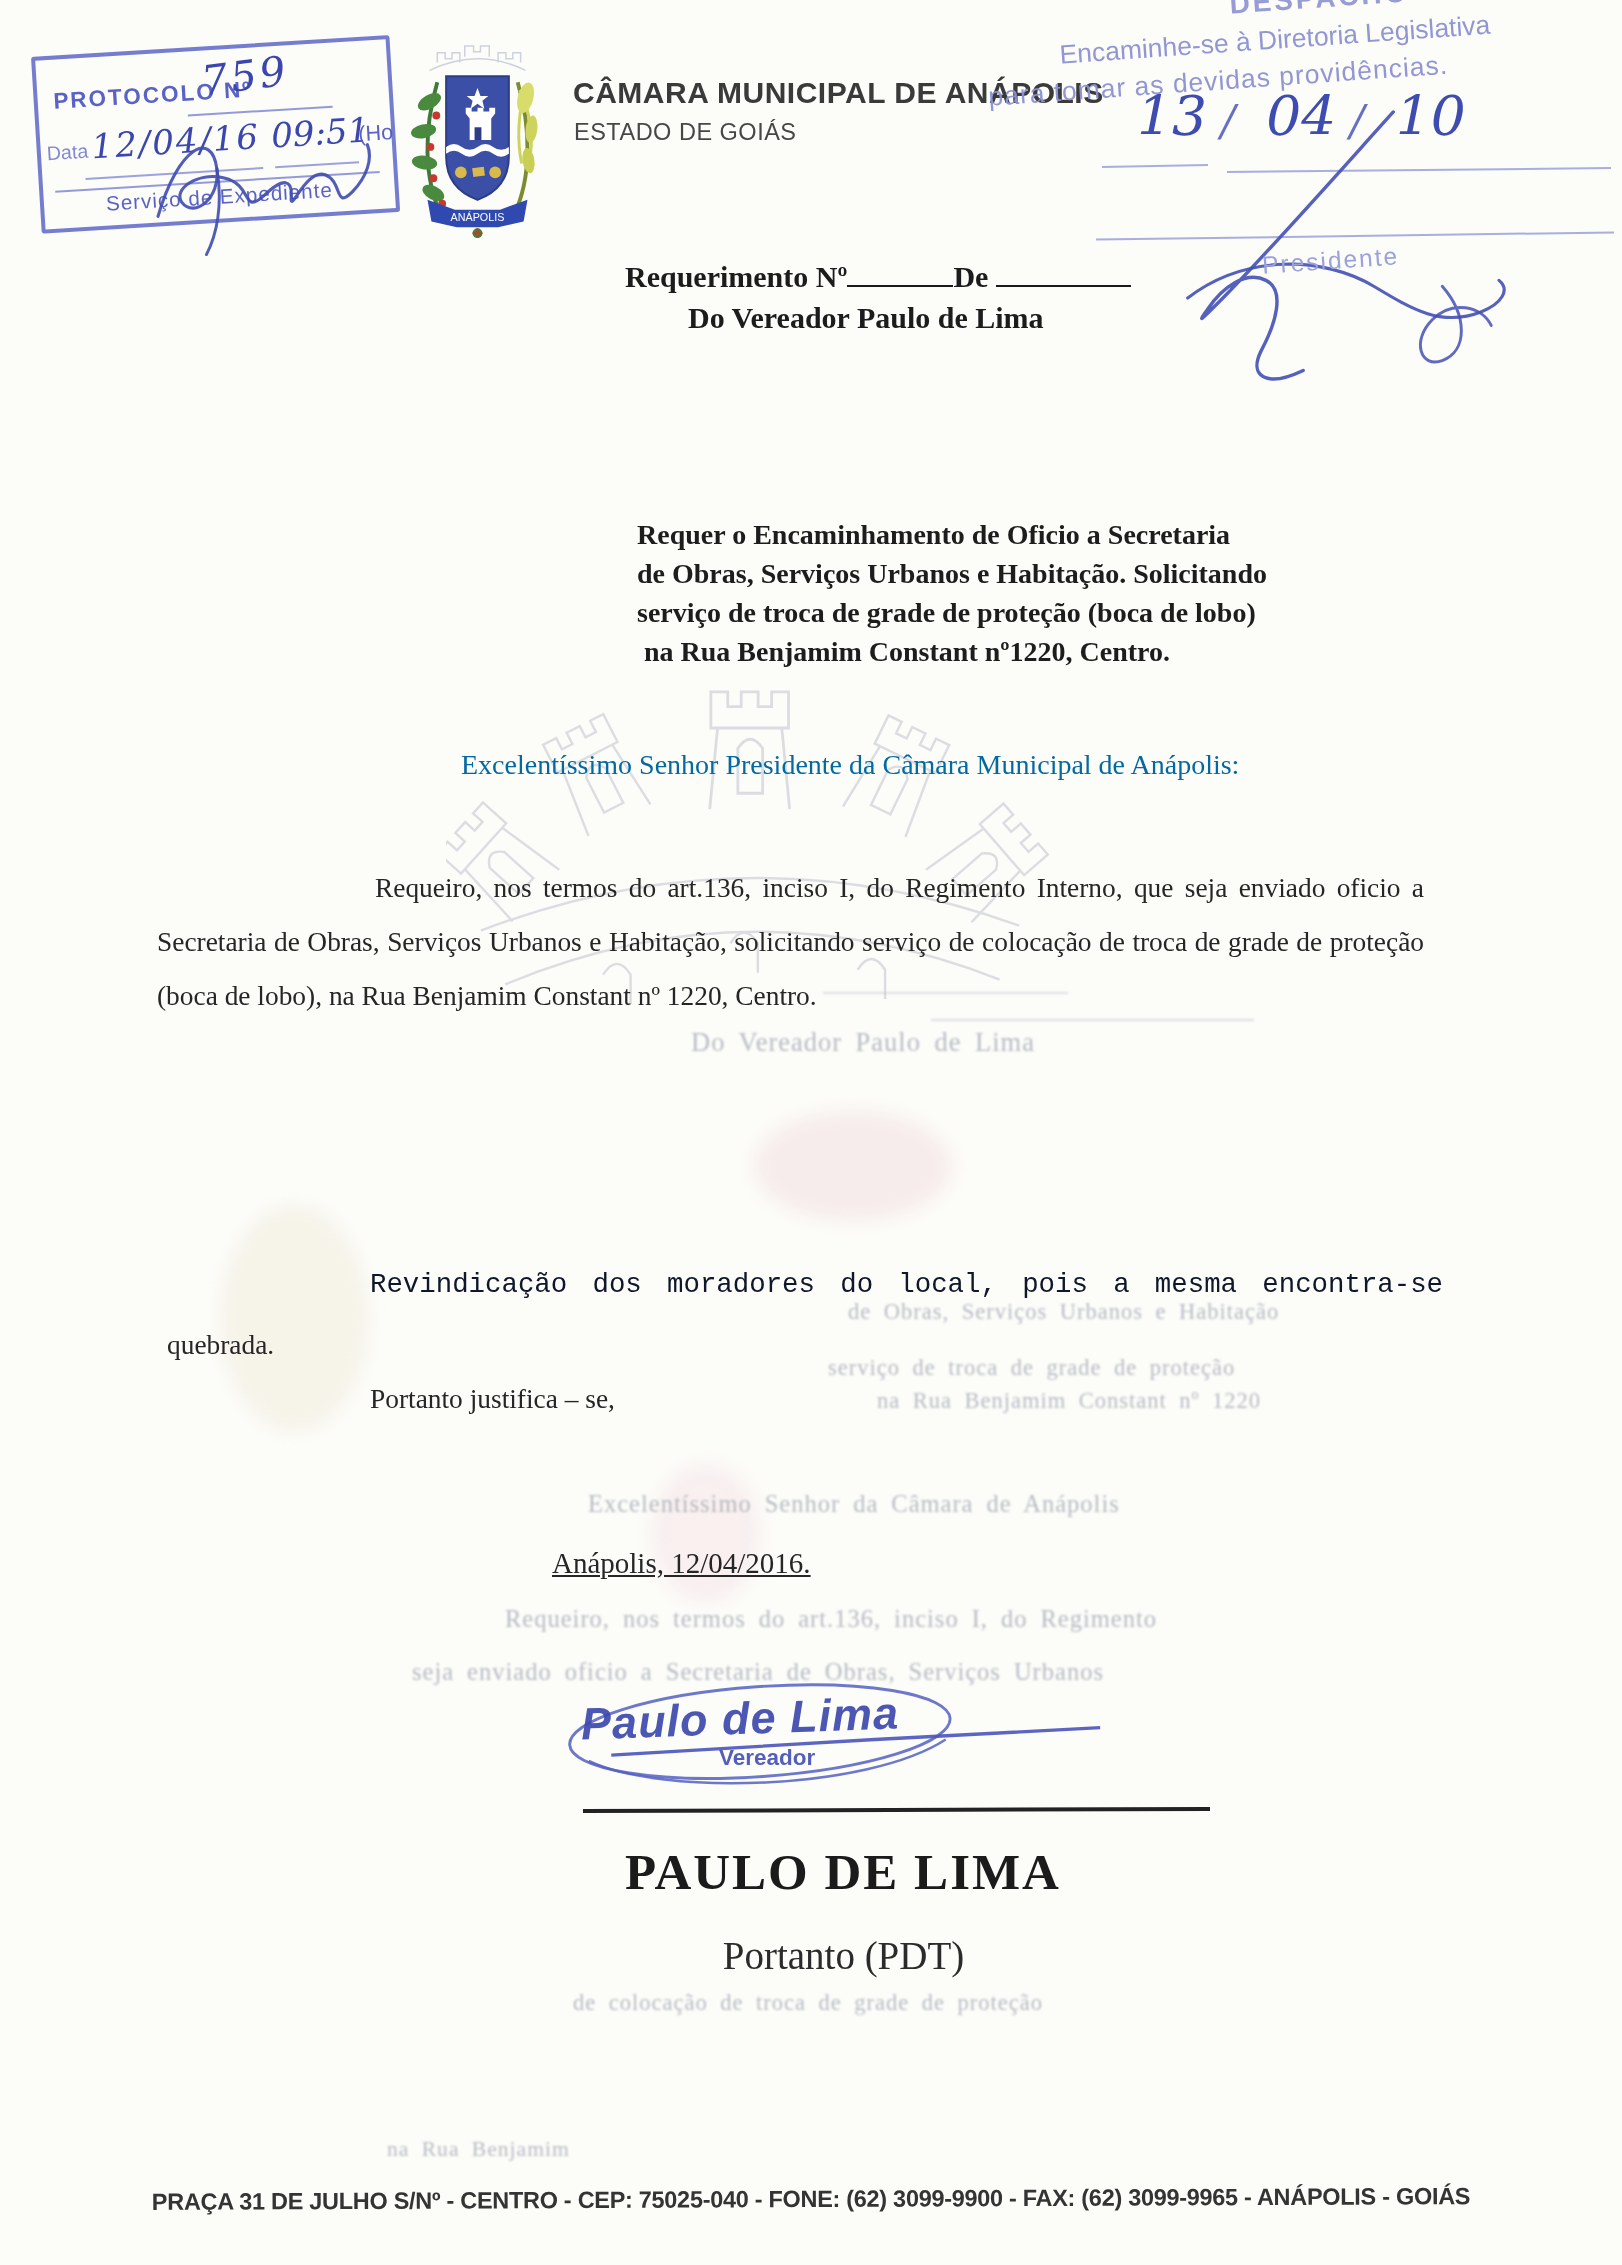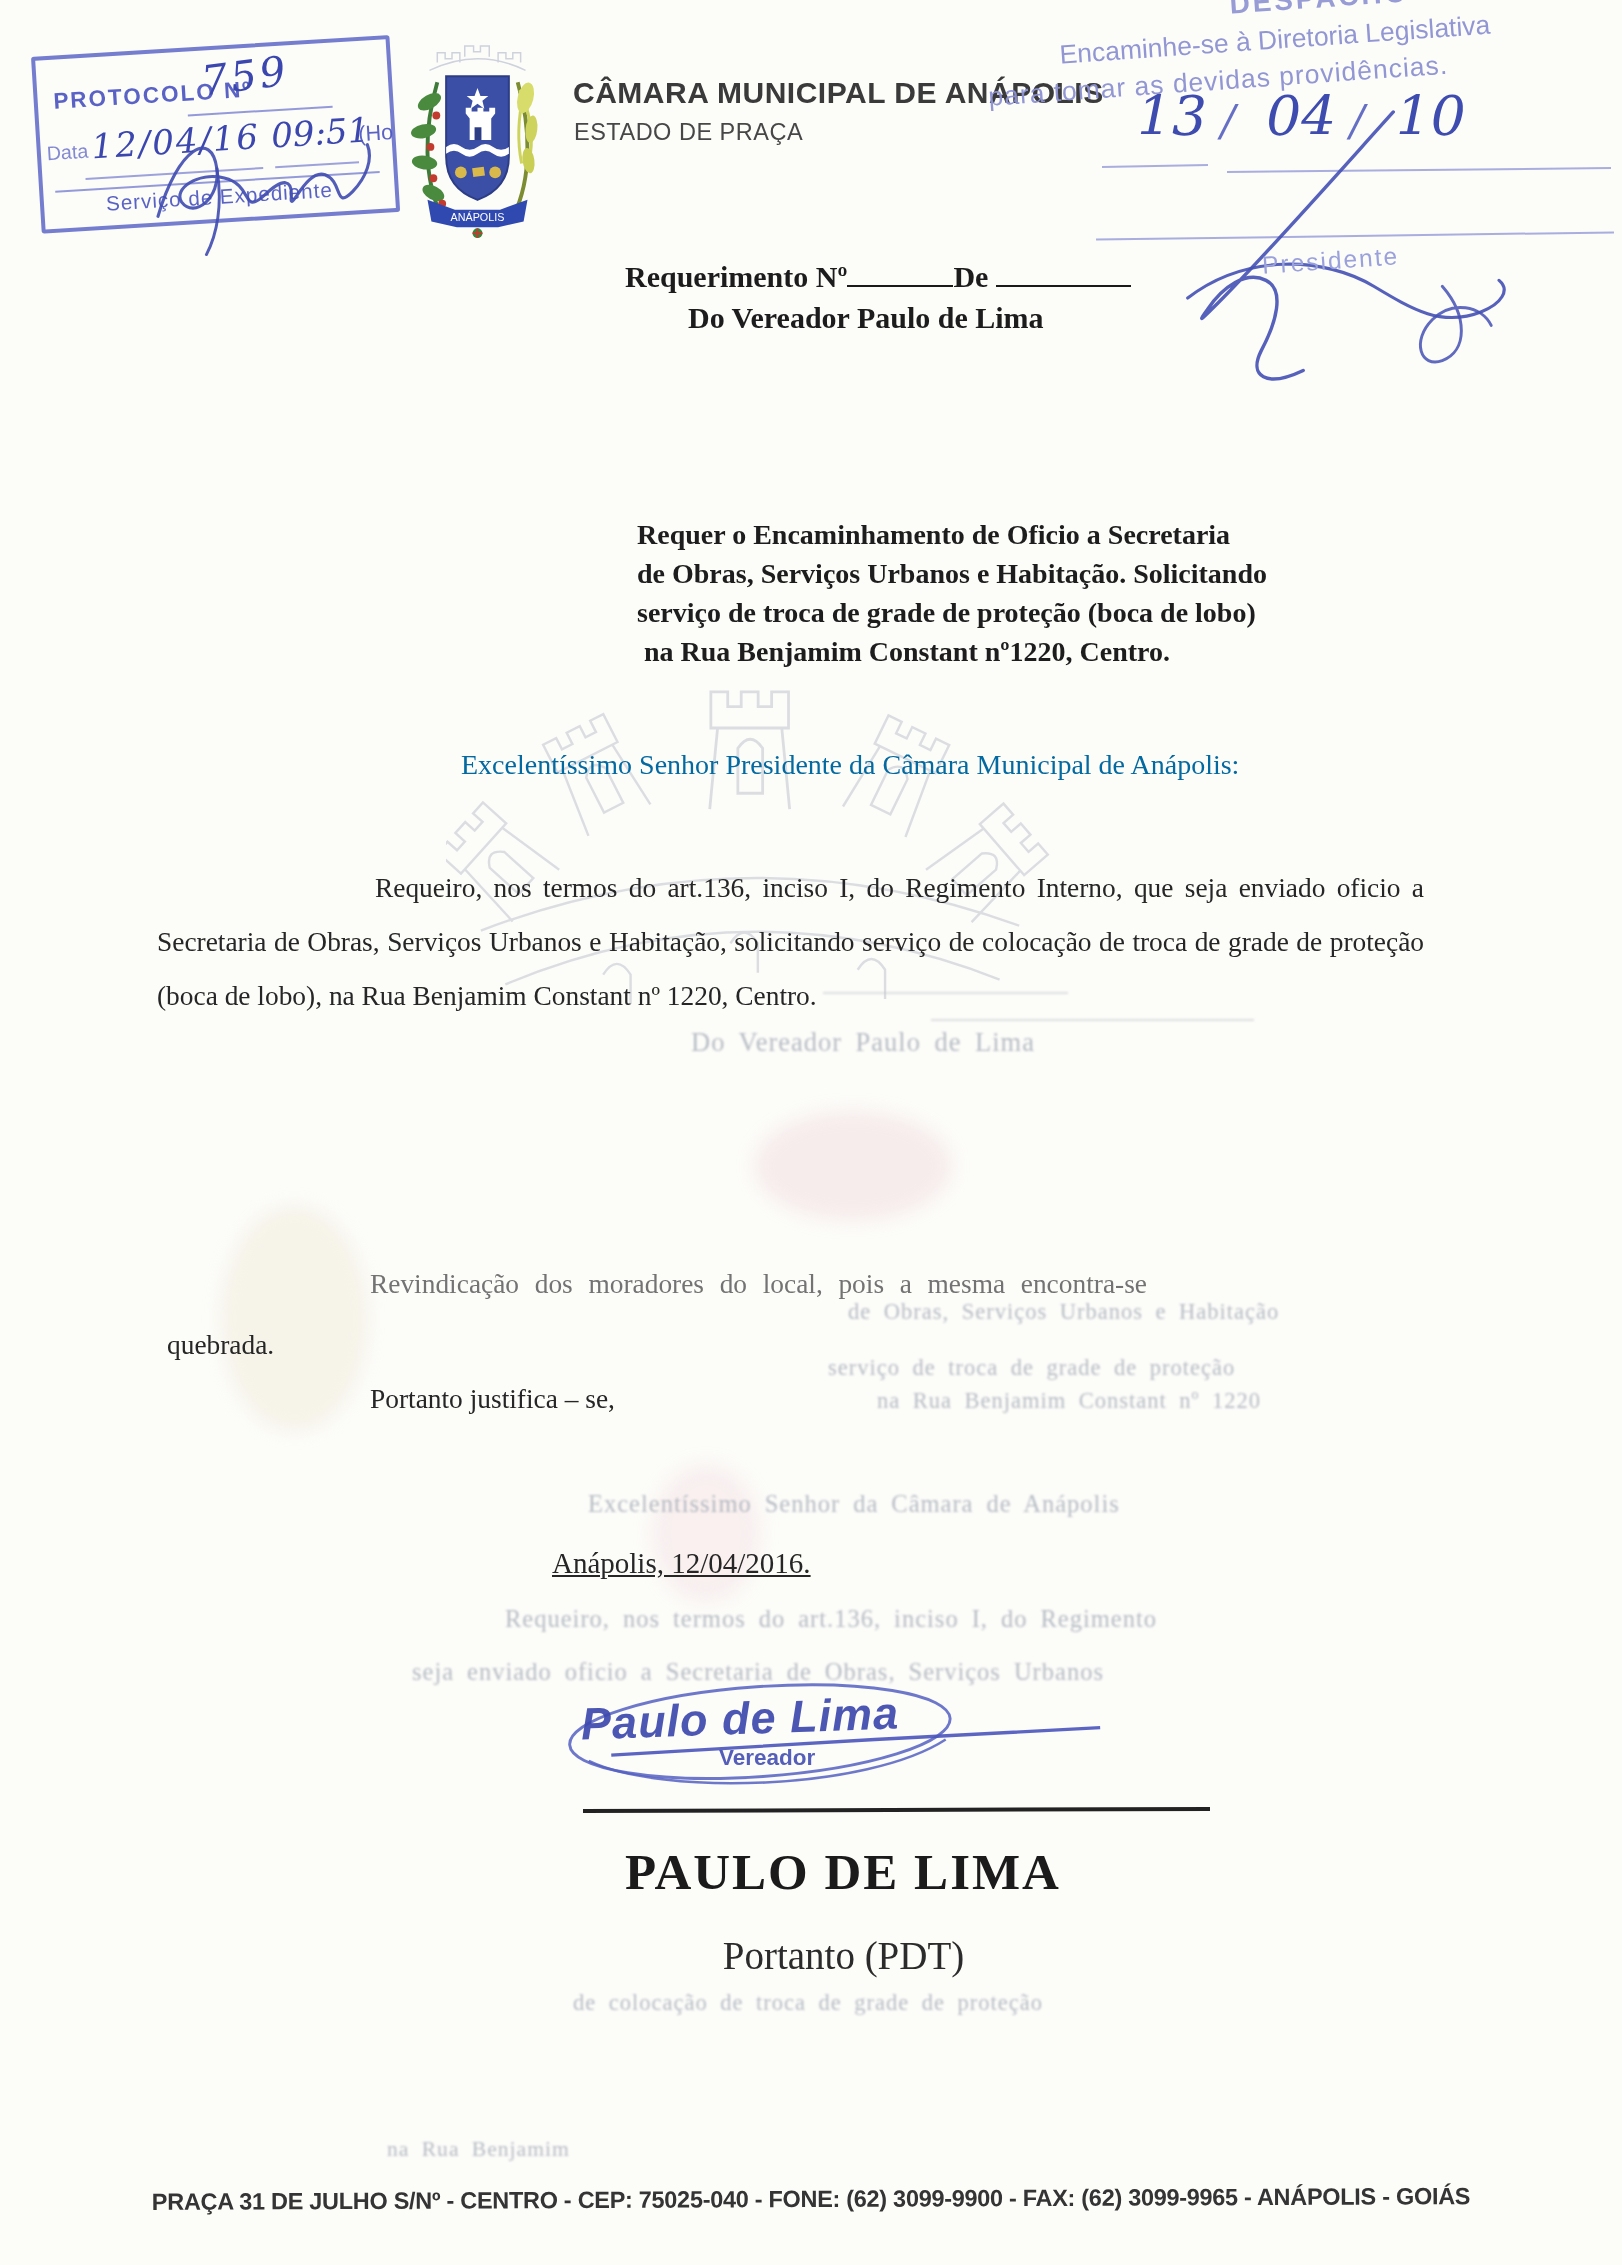--- a/index.html
+++ b/index.html
@@ -62,21 +62,21 @@
   #summary{left:637px;top:515px;font-size:28px;font-weight:bold;line-height:39px;color:#1d1d1d;}
   #summary div{white-space:pre-wrap;}
 
   
   #salutation{left:461px;top:749px;font-size:28px;color:#0369a1;}
   #body-par{left:157px;top:861px;width:1267px;font-size:27.4px;line-height:54px;
     text-align:justify;text-indent:218px;color:#262626;}
 
   
   #just-head{left:490px;top:1145px;width:686px;text-align:center;font-size:30px;letter-spacing:0.5px;}
-  #just-l1{left:370px;top:1269px;font-size:27.4px;word-spacing:8.8px;color:#737373;}
+  #just-l1{left:370px;top:1269px;font-size:27.4px;word-spacing:8.8px;color:#0f172a;font-family:Liberation Mono, monospace;}
   #just-l2{left:167px;top:1330px;font-size:27.4px;color:#262626;}
   #just-l3{left:370px;top:1384px;font-size:27.4px;color:#262626;}
 
   #dateline{left:552px;top:1547px;font-size:29px;color:#262626;text-decoration:underline;}
 
   
   .ghost{color:#a6acb6;opacity:.8;filter:blur(1.2px);font-size:24.5px;letter-spacing:1px;
     word-spacing:5.9px;white-space:nowrap;}
   .ghost-rule{height:0;border-bottom:2.9px solid #c6c9cd;opacity:.55;filter:blur(1px);}
   .smudge{border-radius:50%;filter:blur(8.8px);}
@@ -192,21 +192,21 @@
       <path d="M28,162 L56,172 h46 L130,162 L126,184 L100,190 h-42 L32,184 Z" fill="#2f49b0"></path>
       <text x="79" y="184" text-anchor="middle" font-family="Liberation Sans, sans-serif" font-size="11" fill="#ffffff">ANÁPOLIS</text>
     </g>
     <g>
       <circle cx="79" cy="196" r="5" fill="#2f8a3a"></circle>
       <path d="M74,196 h10 M79,191 v10" stroke="#c23b2e" stroke-width="2"></path>
     </g>
   </svg>
 
   <div class="abs" id="header-title">CÂMARA MUNICIPAL DE ANÁPOLIS</div>
-  <div class="abs" id="header-subtitle">ESTADO DE PRAÇA</div>
+  <div class="abs" id="header-subtitle">ESTADO DE GOIÁS</div>
 
   <div class="abs" id="despacho">
     <div class="abs" id="despacho-title">DESPACHO</div>
     <div class="abs" id="despacho-l1">Encaminhe-se à Diretoria Legislativa</div>
     <div class="abs" id="despacho-l2">para tomar as devidas providências.</div>
   </div>
   <div class="abs hand" id="despacho-date">
     <span>13</span><span class="dsep">/</span>
     <span>04</span><span class="dsep">/</span>
     <span>10</span>

